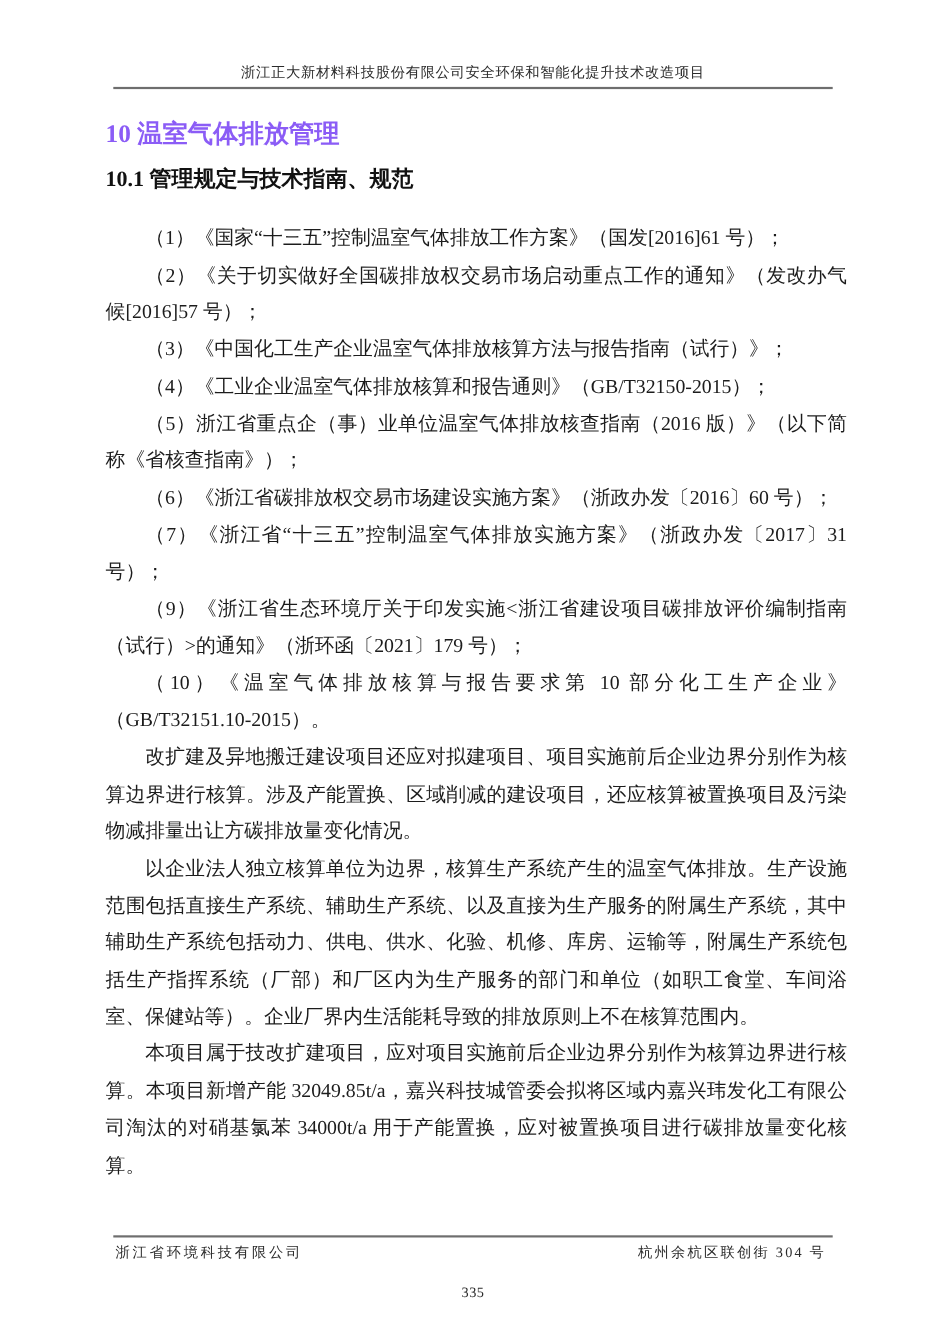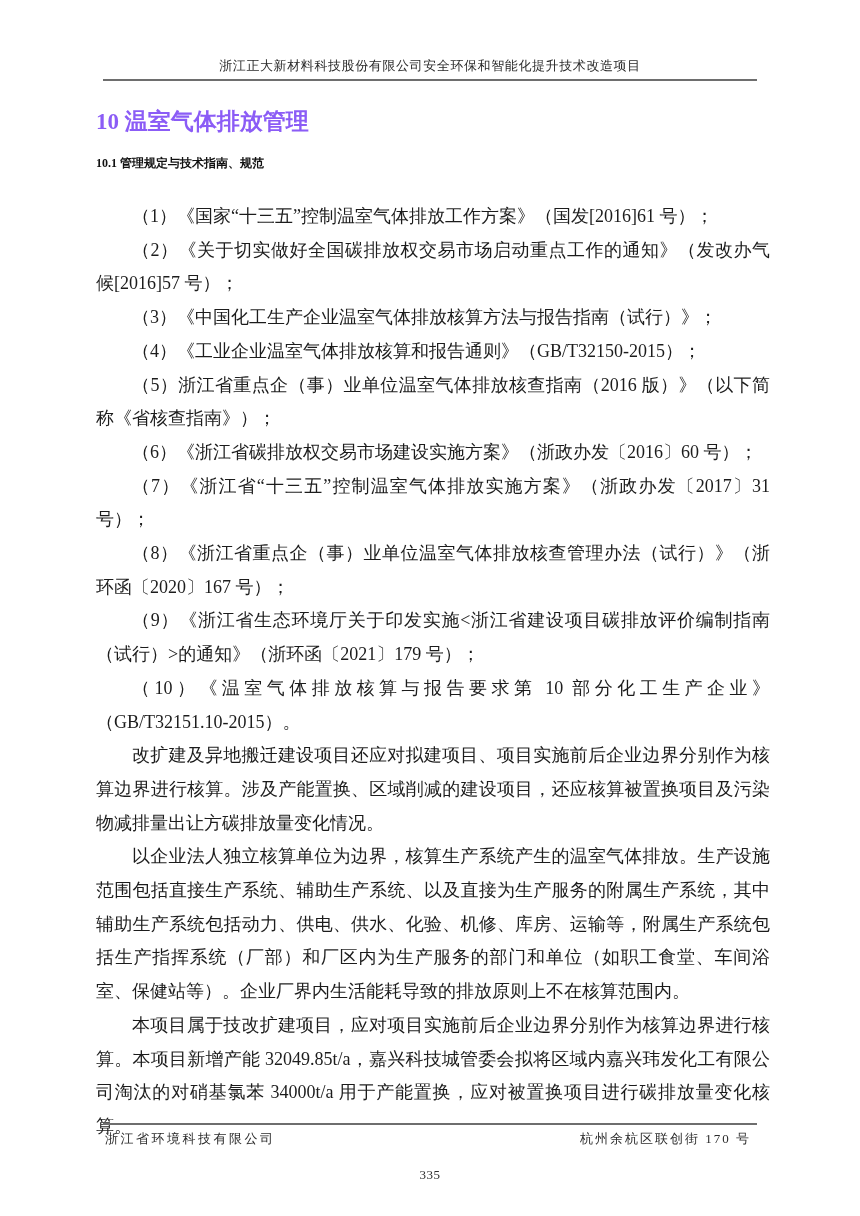--- a/index.html
+++ b/index.html
@@ -30,21 +30,21 @@
   }
   
   .content {
     position: absolute; top: 104px; left: 96px; width: 674px;
   }
   .chapter-title {
     font-size: 23px; font-weight: bold; line-height: 36px;
     color: #8b5cf6;
   }
   .section-title {
-    font-size: 12px; font-weight: bold; line-height: 30px;
+    font-size: 20px; font-weight: bold; line-height: 30px;
     margin-top: 8px; color: #111;
   }
   .reg-list { margin-top: 22px; }
   .reg-item, .body-par {
     font-size: 18px; line-height: 33.7px;
     text-align: justify; text-justify: inter-ideograph;
     text-indent: 2em; color: #1c1c1c;
   }
   .subsection-title {
     font-size: 18px; font-weight: bold; line-height: 33.7px;
@@ -87,31 +87,30 @@
     <div class="section-title">10.1 管理规定与技术指南、规范</div>
 
     <div class="reg-list">
       <p class="reg-item">（1）《国家“十三五”控制温室气体排放工作方案》（国发[2016]61 号）；</p>
       <p class="reg-item">（2）《关于切实做好全国碳排放权交易市场启动重点工作的通知》（发改办气候[2016]57 号）；</p>
       <p class="reg-item">（3）《中国化工生产企业温室气体排放核算方法与报告指南（试行）》；</p>
       <p class="reg-item">（4）《工业企业温室气体排放核算和报告通则》（GB/T32150-2015）；</p>
       <p class="reg-item">（5）浙江省重点企（事）业单位温室气体排放核查指南（2016 版）》（以下简称《省核查指南》）；</p>
       <p class="reg-item">（6）《浙江省碳排放权交易市场建设实施方案》（浙政办发〔2016〕60 号）；</p>
       <p class="reg-item">（7）《浙江省“十三五”控制温室气体排放实施方案》（浙政办发〔2017〕31 号）；</p>
-      <p class="reg-item">（8）《浙江省重点企（事）业单位温室气体排放核查管理办法（试行）》（浙环函〔2020〕167 号）；</p>
       <p class="reg-item">（9）《浙江省生态环境厅关于印发实施&lt;浙江省建设项目碳排放评价编制指南（试行）&gt;的通知》（浙环函〔2021〕179 号）；</p>
       <p class="reg-item">（10）《温室气体排放核算与报告要求第 10 部分化工生产企业》（GB/T32151.10-2015）。</p>
     </div>
 
 
     <p class="body-par">改扩建及异地搬迁建设项目还应对拟建项目、项目实施前后企业边界分别作为核算边界进行核算。涉及产能置换、区域削减的建设项目，还应核算被置换项目及污染物减排量出让方碳排放量变化情况。</p>
     <p class="body-par">以企业法人独立核算单位为边界，核算生产系统产生的温室气体排放。生产设施范围包括直接生产系统、辅助生产系统、以及直接为生产服务的附属生产系统，其中辅助生产系统包括动力、供电、供水、化验、机修、库房、运输等，附属生产系统包括生产指挥系统（厂部）和厂区内为生产服务的部门和单位（如职工食堂、车间浴室、保健站等）。企业厂界内生活能耗导致的排放原则上不在核算范围内。</p>
     <p class="body-par">本项目属于技改扩建项目，应对项目实施前后企业边界分别作为核算边界进行核算。本项目新增产能 32049.85t/a，嘉兴科技城管委会拟将区域内嘉兴玮发化工有限公司淘汰的对硝基氯苯 34000t/a 用于产能置换，应对被置换项目进行碳排放量变化核算。</p>
   </div>
 
   <div class="footer-rule"></div>
   <div class="page-footer">
     <span class="footer-company">浙江省环境科技有限公司</span>
     <span class="footer-pageno">335</span>
-    <span class="footer-address">杭州余杭区联创街 170 号</span>
+    <span class="footer-address">杭州余杭区联创街 304 号</span>
   </div>
 
 </div>
 
 </body></html>

